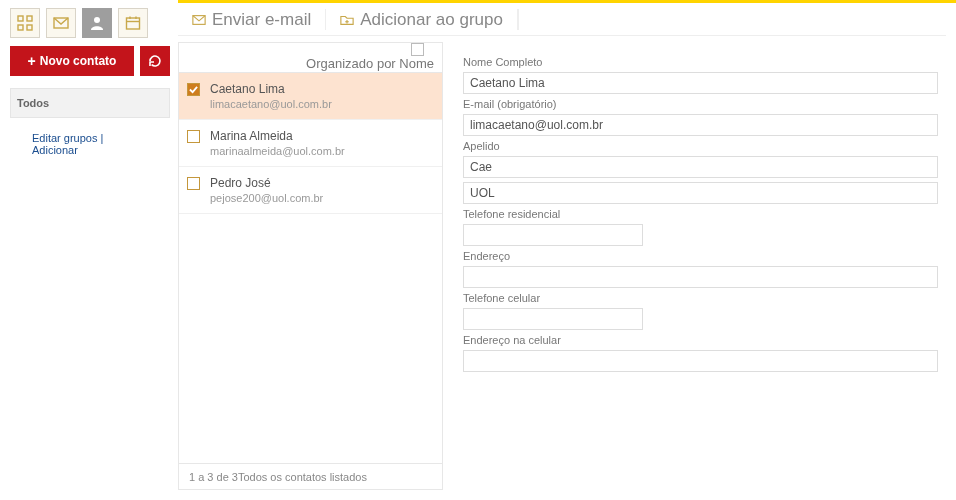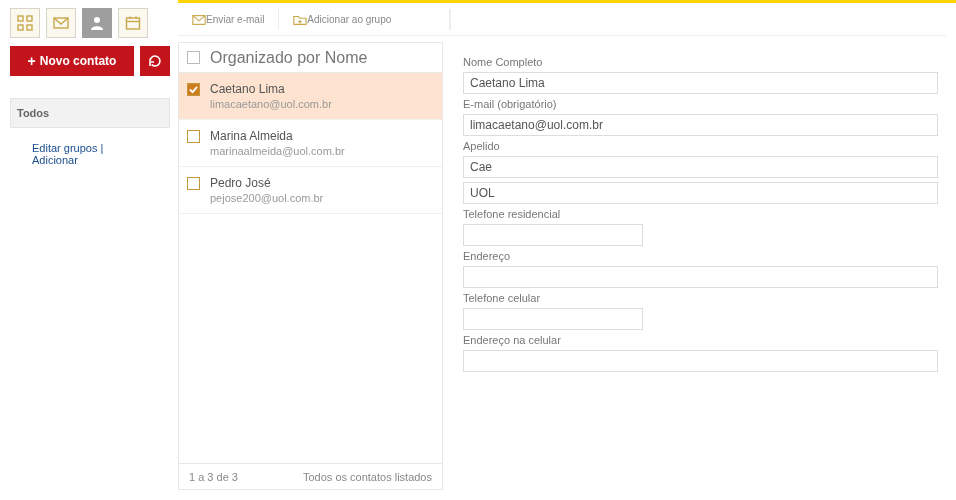--- a/index.html
+++ b/index.html
@@ -9,46 +9,46 @@
 
   
   .left { position: absolute; top: 8px; left: 10px; width: 160px; }
   .icon-row { display: flex; gap: 6px; }
   .icon-btn { width: 30px; height: 30px; border: 1px solid #d9d4c8; background: #fbf8ef; display: flex; align-items: center; justify-content: center; cursor: pointer; }
   .icon-btn.active { background: #9e9e9e; border-color: #9e9e9e; }
   .novo-row { display: flex; gap: 6px; margin-top: 8px; }
   .novo-btn { flex: 1; height: 30px; background: #c3141b; color: #fff; font-weight: bold; font-size: 12px; border: none; display: flex; align-items: center; justify-content: center; cursor: pointer; }
   .novo-btn .plus { font-size: 14px; margin-right: 4px; }
   .refresh-btn { width: 30px; height: 30px; background: #c3141b; color: #fff; border: none; display: flex; align-items: center; justify-content: center; cursor: pointer; }
-  .groups { margin-top: 22px; }
+  .groups { margin-top: 12px; }
   .group-item { padding: 8px 6px; background: #f2f2f2; border: 1px solid #e5e5e5; font-size: 11px; font-weight: bold; color: #666; }
   .group-links { margin-top: 14px; font-size: 11px; }
   .group-links a { color: #1a4d8f; text-decoration: none; cursor: pointer; padding-left: 22px; }
   .group-links .sep { color: #1a4d8f; }
 
   
   .toolbar { position: absolute; top: 4px; left: 178px; right: 10px; height: 32px; border-bottom: 1px solid #eee; display: flex; }
-  .tool-item { display: flex; align-items: center; padding: 0 14px; font-size: 10px; color: #888; cursor: pointer; }
+  .tool-item { display: flex; align-items: center; padding: 0 14px; font-size: 17px; color: #888; cursor: pointer; gap: 6px; }
   .tool-divider { width: 1px; background: #eee; margin: 5px 0; }
 
   
   .list-col { position: absolute; top: 42px; left: 178px; width: 265px; bottom: 10px; border: 1px solid #e7e7e7; display: flex; flex-direction: column; }
-  .list-header { height: 30px; border-bottom: 1px solid #e7e7e7; display: flex; align-items: center; padding: 0 8px; font-size: 16px; color: #777; }
+  .list-header { height: 30px; border-bottom: 1px solid #e7e7e7; display: flex; align-items: flex-end; padding: 0 8px; font-size: 13px; color: #777; flex-direction: column; }
   .list-header .chk { width: 13px; height: 13px; border: 1px solid #bbb; margin-right: 10px; }
   .contacts { flex: 1; overflow: hidden; }
   .contact { padding: 9px 8px 9px 8px; border-bottom: 1px solid #f0f0f0; display: flex; cursor: pointer; }
   .contact .check { width: 13px; height: 13px; border: 1px solid #c4973c; margin-right: 10px; margin-top: 1px; display:flex; align-items:center; justify-content:center; flex-shrink:0; }
   .contact.selected { background: #fde3d0; }
   .contact.selected .check { background: #ce7d1e; }
   .contact.selected .check svg { display:block; }
   .contact .check svg { display:none; }
   .contact .info { display: flex; flex-direction: column; gap: 2px; }
   .contact .name { font-size: 12px; color: #555; }
   .contact .email { font-size: 11px; color: #999; }
-  .list-footer { height: 26px; border-top: 1px solid #e7e7e7; display: flex; align-items: center; justify-content: space-between; padding: 0 10px; font-size: 11px; color: #888; }
+  .list-footer { height: 26px; border-top: 1px solid #e7e7e7; display: flex; align-items: center; padding: 0 10px; font-size: 11px; color: #888; }
 
   
   .detail-col { position: absolute; top: 42px; left: 455px; right: 10px; bottom: 10px; overflow-y: auto; padding: 14px 8px 0 8px; }
   .form-field { margin-bottom: 4px; }
   .form-field label { display: block; font-size: 11px; color: #777; margin-bottom: 4px; }
   .form-field input { border: 1px solid #ddd; height: 22px; padding: 2px 6px; font-size: 12px; color: #555; font-family: inherit; }
   .inp-full { width: 100%; }
   .inp-med  { width: 180px; }
 
   

